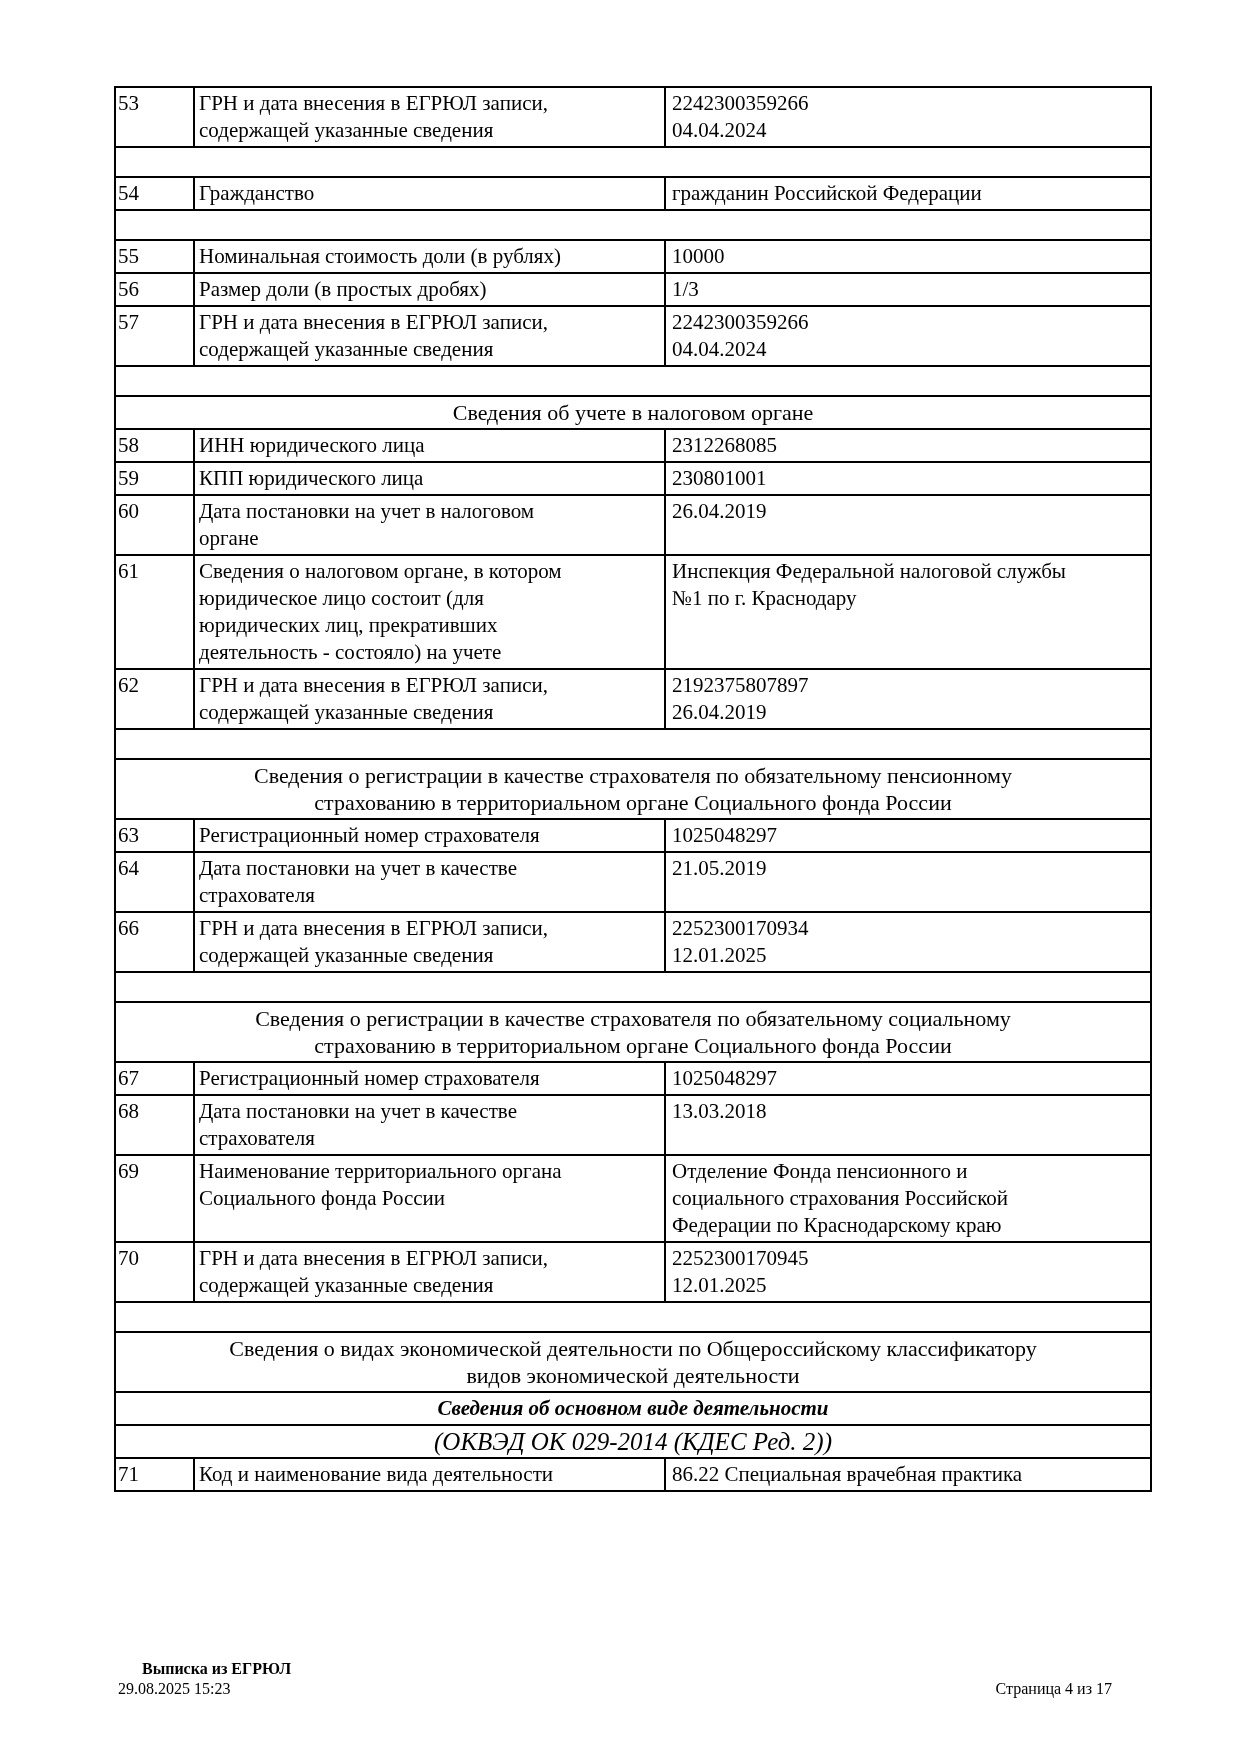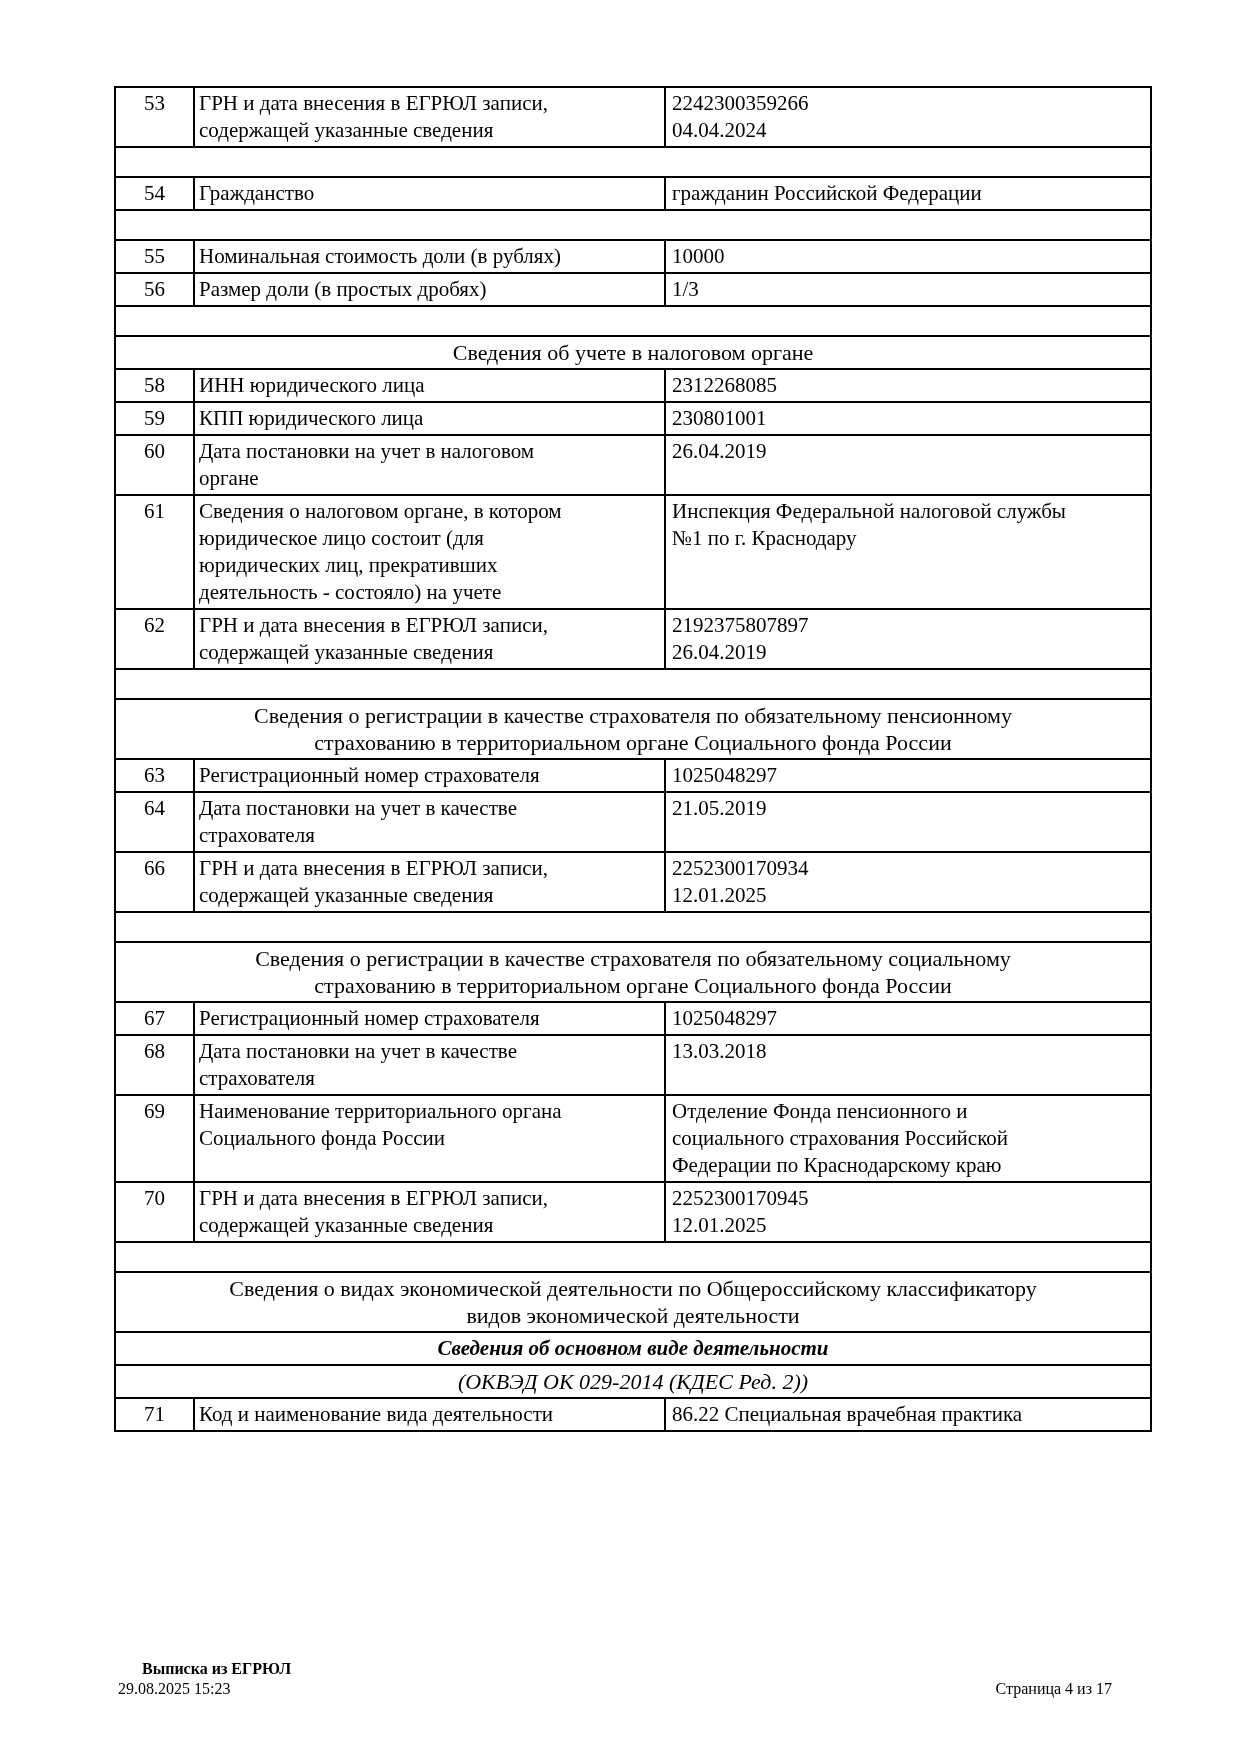--- a/index.html
+++ b/index.html
@@ -29,21 +29,21 @@
   col.c-val { width: 486px; }
   td.cell {
     border: 2px solid #000000;
     vertical-align: top;
     font-size: 21px;
     line-height: 27px;
     padding: 2px 6px 2px 6px;
     overflow: hidden;
   }
   td.num {
-    text-align: center;
+    text-align: left;
     padding-left: 2px;
     padding-right: 2px;
   }
   td.lbl { padding-left: 4px; }
   td.val { padding-left: 6px; }
   tr.row-spacer td.cell {
     height: 28px;
     padding: 0;
   }
   td.sec {
@@ -54,21 +54,21 @@
   td.subsection {
     font-weight: bold;
     font-style: italic;
     text-align: center;
     font-size: 21px;
     border-radius: 8px;
   }
   td.subnote {
     font-style: italic;
     text-align: center;
-    font-size: 22px;
+    font-size: 25px;
   }
   .footer {
     position: absolute;
     left: 115px;
     top: 1659px;
     width: 1010px;
     height: 46px;
     font-size: 16px;
     line-height: 20px;
   }
@@ -141,20 +141,31 @@
         </tr>
         <tr class="row-data">
           <td class="cell num">56</td>
           <td class="cell lbl">
             <div class="line">Размер доли (в простых дробях)</div>
           </td>
           <td class="cell val">
             <div class="line">1/3</div>
           </td>
         </tr>
+        <tr class="row-data">
+          <td class="cell num">57</td>
+          <td class="cell lbl">
+            <div class="line">ГРН и дата внесения в ЕГРЮЛ записи,</div>
+            <div class="line">содержащей указанные сведения</div>
+          </td>
+          <td class="cell val">
+            <div class="line">2242300359266</div>
+            <div class="line">04.04.2024</div>
+          </td>
+        </tr>
         <tr class="row-spacer">
           <td class="cell" colspan="3"></td>
         </tr>
         <tr class="row-section">
           <td class="cell sec" colspan="3">
             <div class="line">Сведения об учете в налоговом органе</div>
           </td>
         </tr>
         <tr class="row-data">
           <td class="cell num">58</td>

